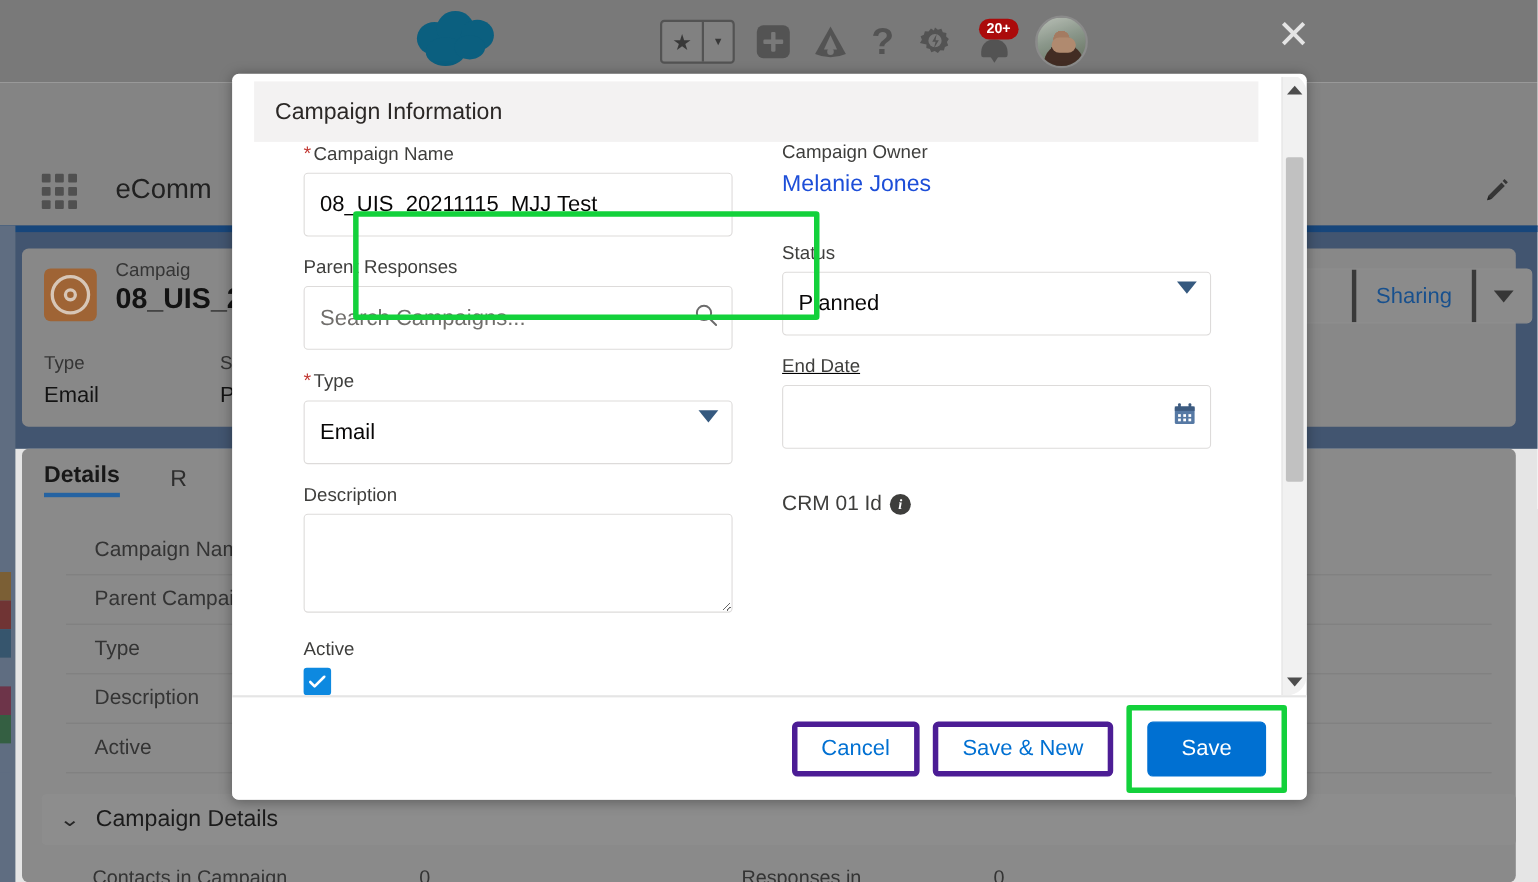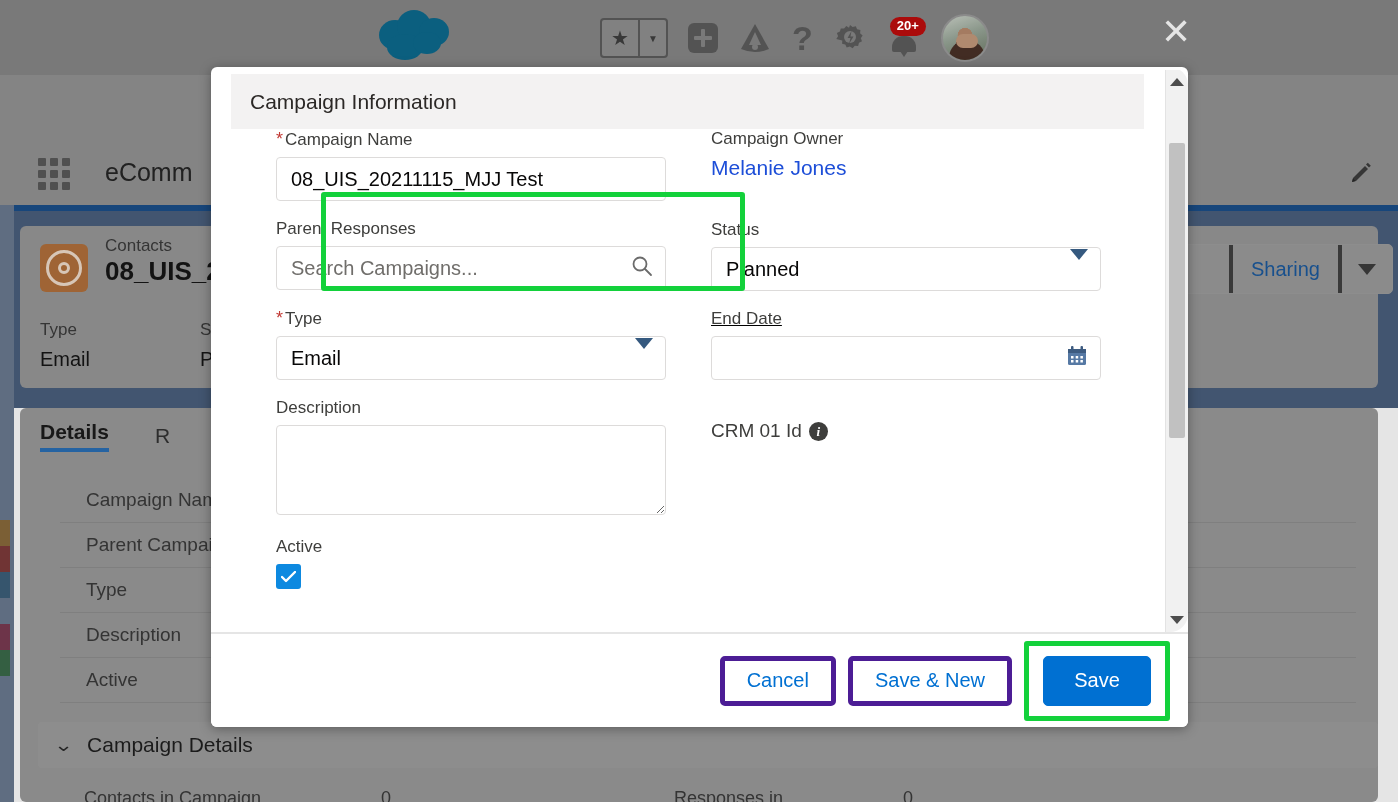--- a/index.html
+++ b/index.html
@@ -399,21 +399,21 @@
     display: block;
     margin-bottom: 7px;
   }
   .req { color: #c23934; margin-right: 2px; font-size: 18px; }
   .static-val {
     font-size: 21px;
     color: #1d4ed8;
   }
   .inp {
     width: 100%;
-    height: 44px;
+    height: 58px;
     box-sizing: border-box;
     border: 1px solid #dddbda;
     border-radius: 4px;
     background: #fff;
     font-family: "Liberation Sans", sans-serif;
     font-size: 20px;
     color: #080707;
     padding: 0 14px;
     outline: none;
   }
@@ -629,21 +629,21 @@
 
     <div class="bg-band"></div>
     <div class="bg-band-top"></div>
 
     <div class="rec-card"></div>
     <div class="rec-icon">
       <div class="ring">
           <i></i>
         </div>
     </div>
-    <div class="rec-kicker">Contacts</div>
+    <div class="rec-kicker">Campaig</div>
     <div class="rec-title">08_UIS_2</div>
 
     <div class="rec-fields">
       <div class="rec-field">
         <div class="lbl">Type</div>
         <div class="val">Email</div>
       </div>
       <div class="rec-field">
         <div class="lbl">S</div>
         <div class="val">P</div>

